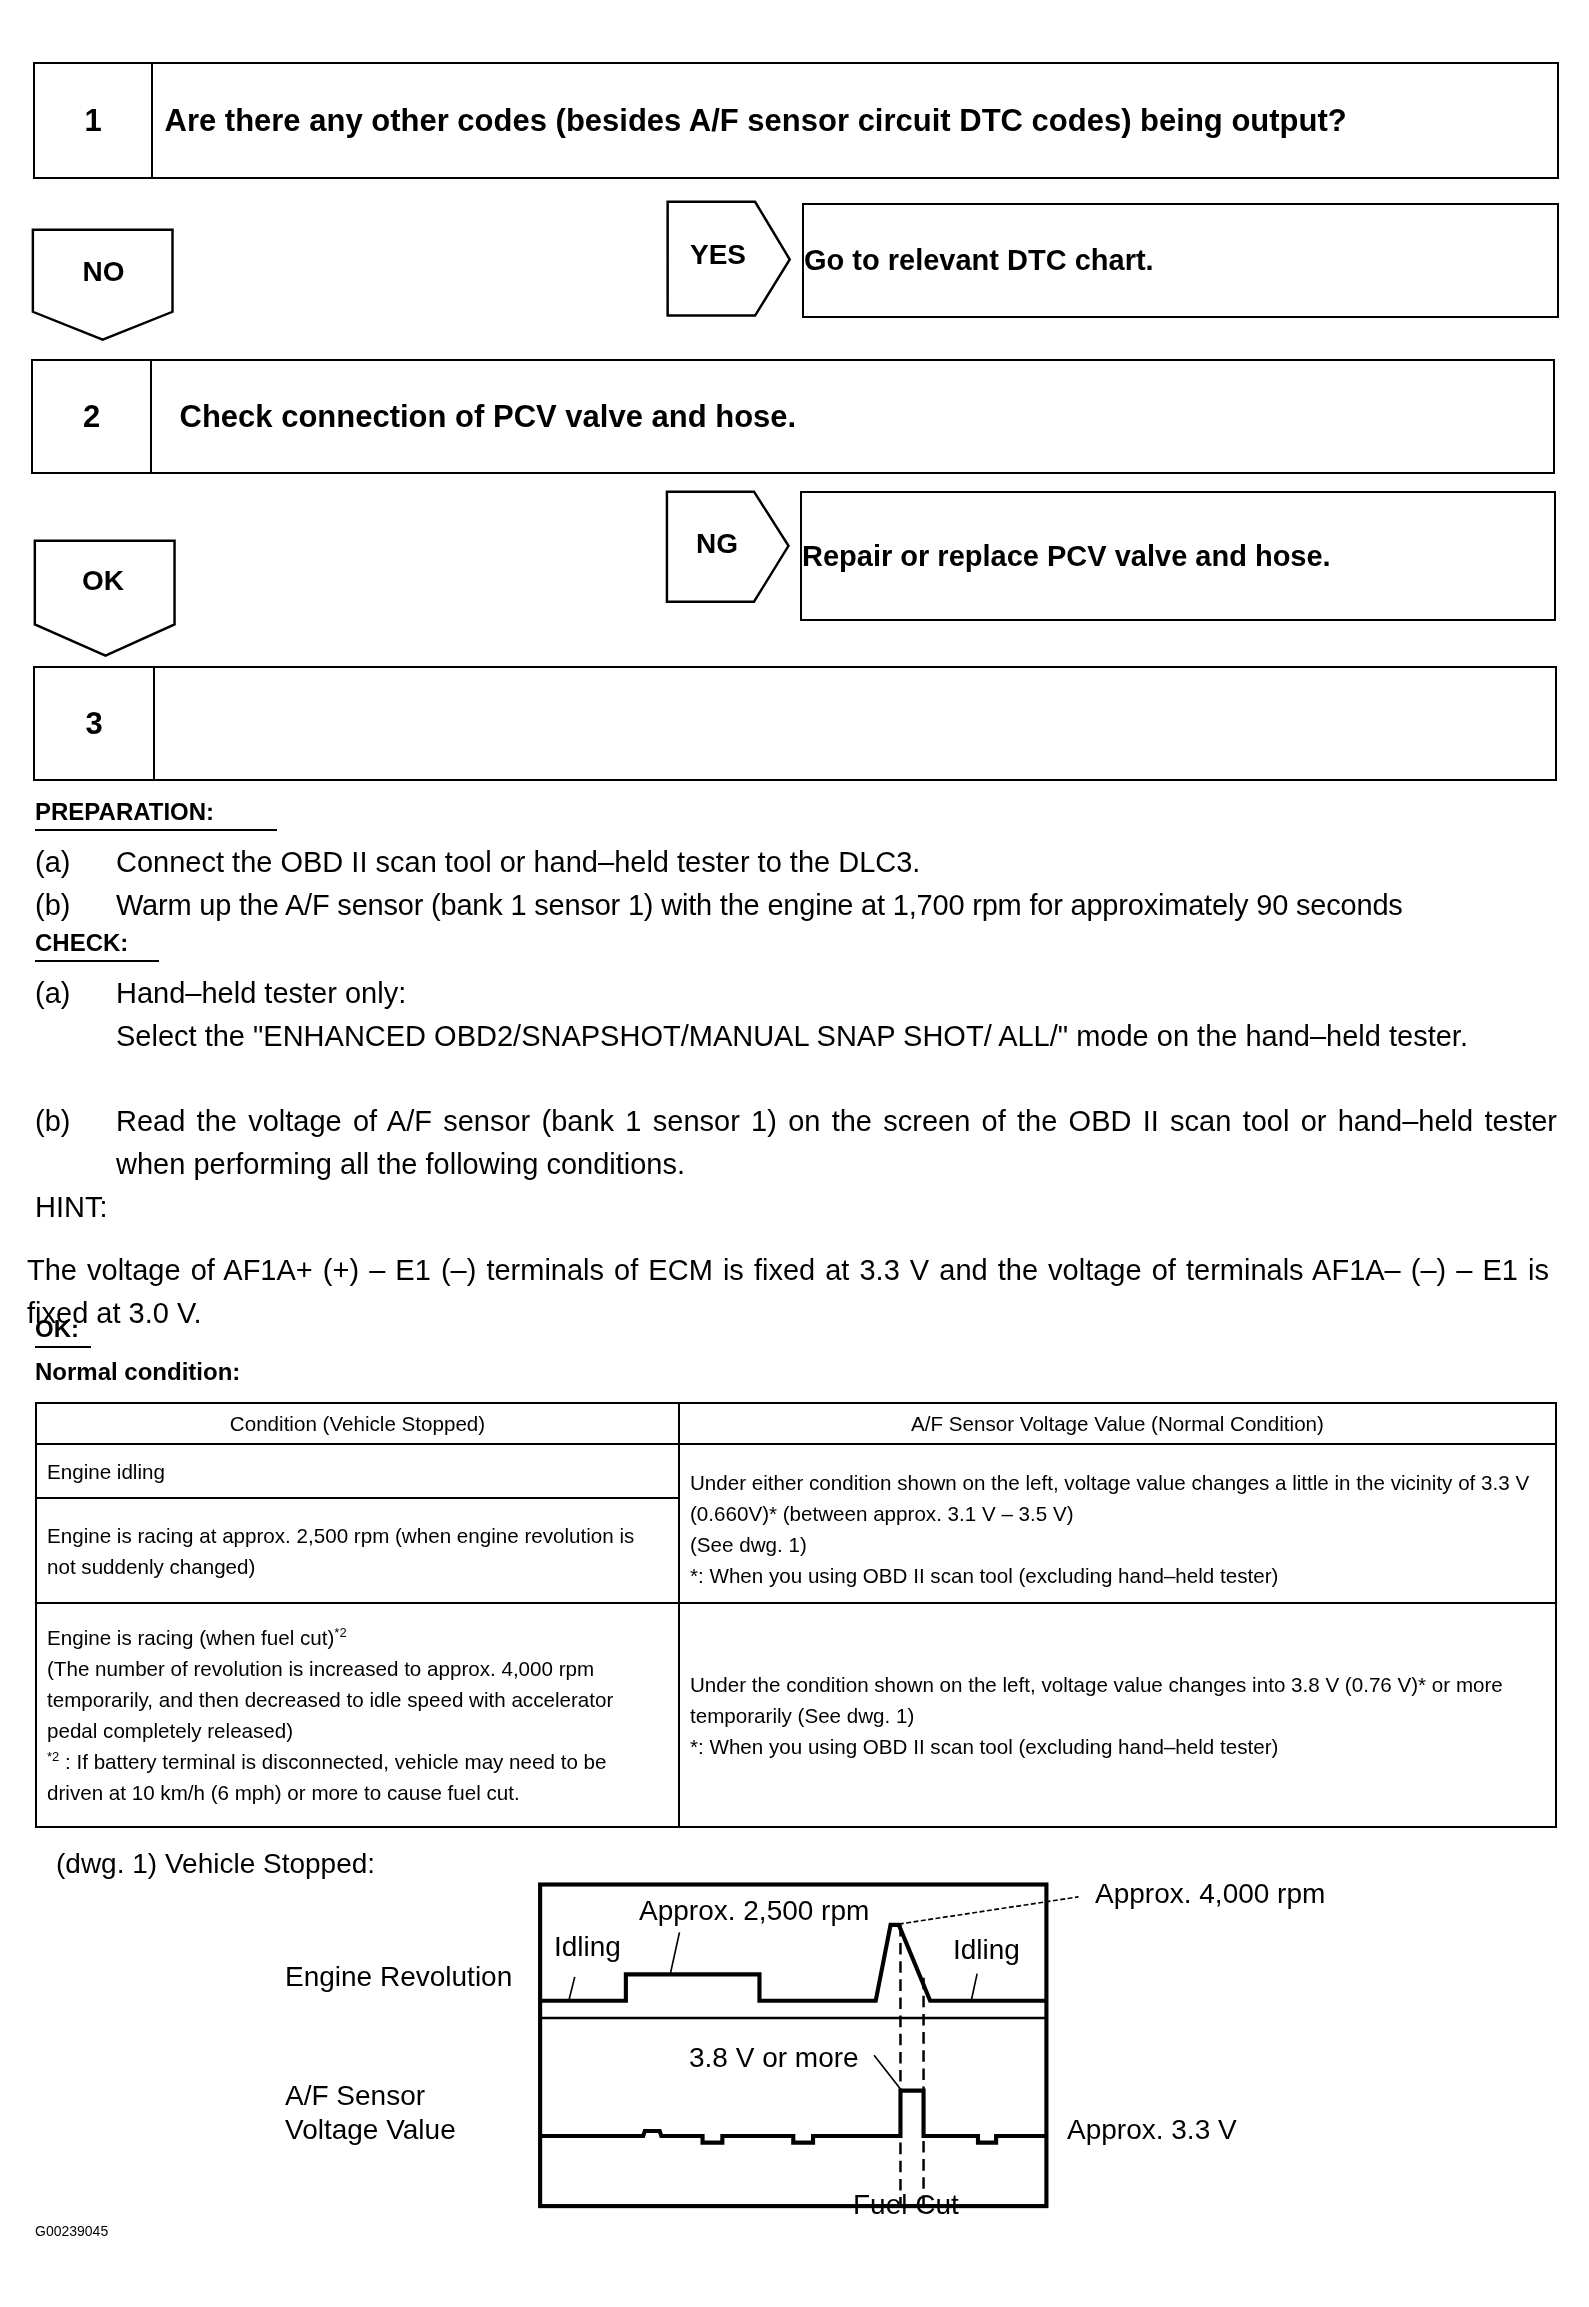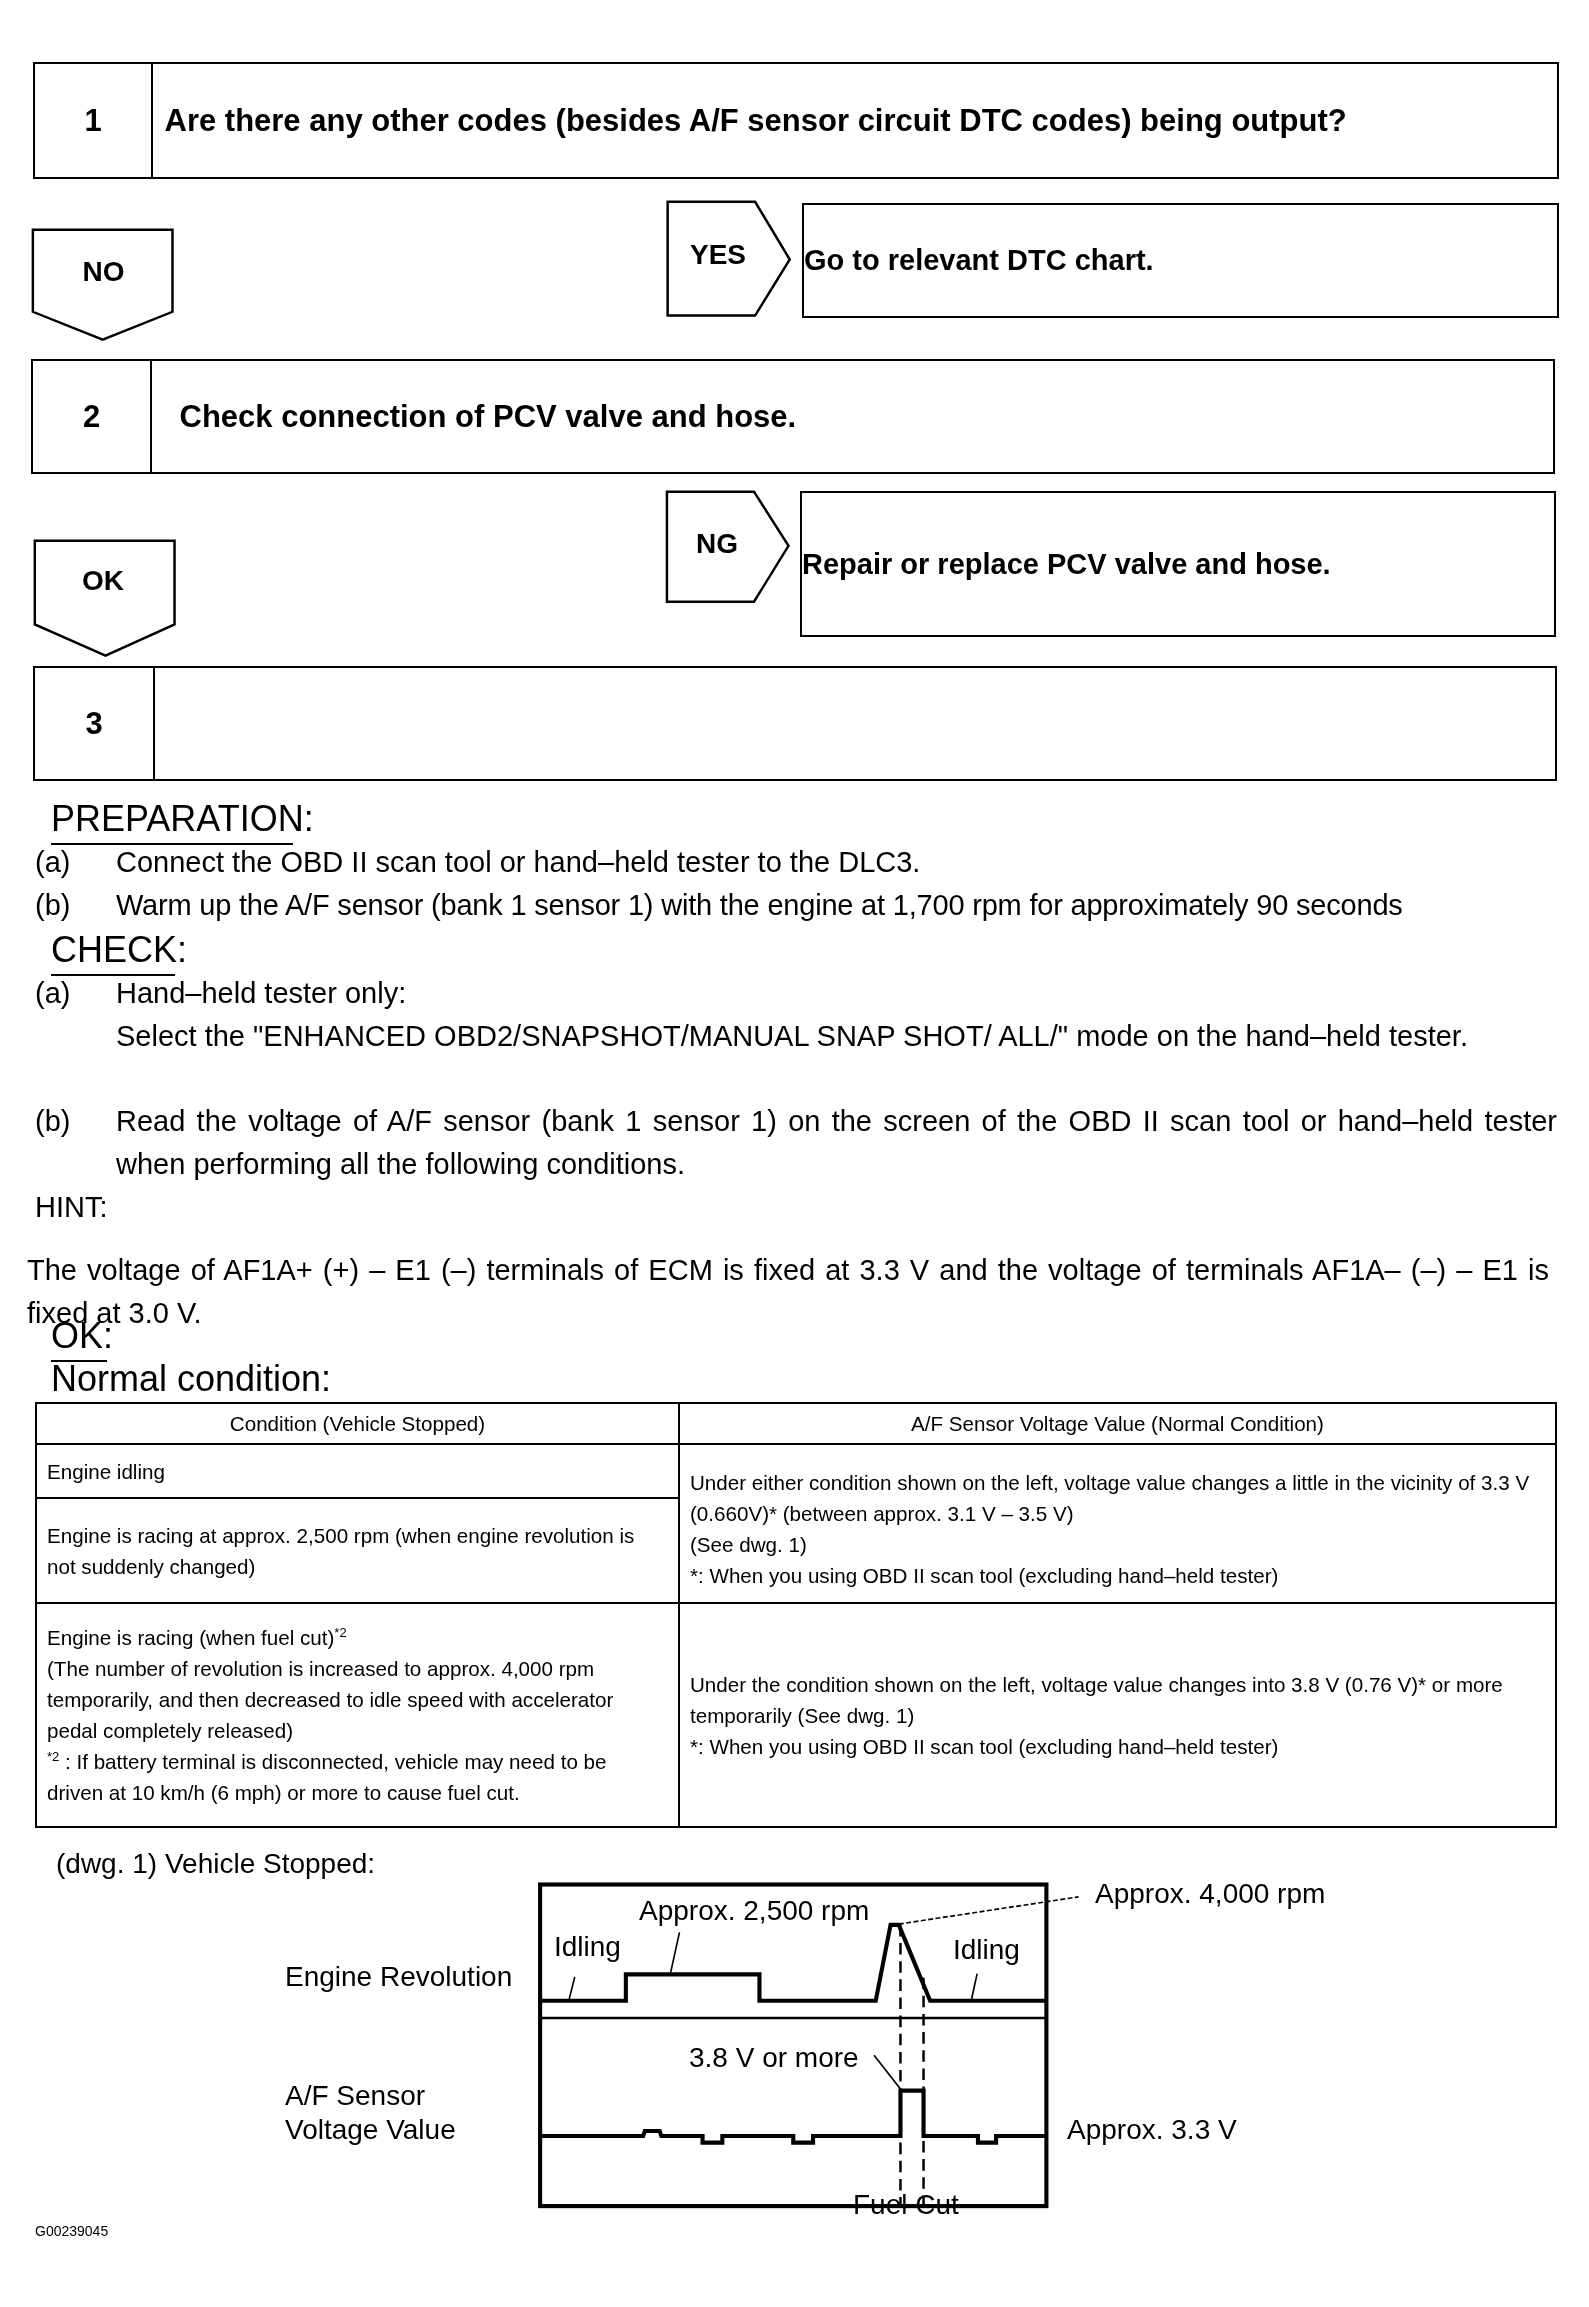--- a/index.html
+++ b/index.html
@@ -8,21 +8,21 @@
   .abs { position: absolute; }
   .box { position: absolute; border: 2.5px solid #000; box-sizing: border-box; background: #fff; }
   .step-num { position: absolute; display: flex; align-items: center; justify-content: center;
               font-weight: bold; font-size: 31px; border-right: 2.5px solid #000; box-sizing: border-box; top:0; bottom:0; left:0; }
   .step-text { position: absolute; top: 0; bottom: 0; display: flex; align-items: center;
                font-weight: bold; font-size: 31px; line-height: 35px; padding-left: 11.5px; }
   .result-text { position: absolute; top: 0; bottom: 0; left: 0; right: 0; display: flex; align-items: center;
                  font-weight: bold; font-size: 29px; }
   .shape-svg { position: absolute; overflow: visible; }
   .shape-label { position: absolute; font-weight: bold; font-size: 28px; text-align: center; }
-  .heading { position: absolute; left: 35px; font-weight: normal; font-size: 36px; margin-left: 16px; }
+  .heading { position: absolute; left: 35px; font-weight: bold; font-size: 24px; }
   .heading .ul { position: absolute; left: 0; bottom: -5px; height: 2.5px; background: #000; }
   .para { position: absolute; font-size: 29px; line-height: 43px; }
   .para .lbl { position: absolute; left: 0; }
   .para .txt { position: absolute; left: 81px; right: 0; }
   table.cond { position: absolute; left: 35px; top: 1402px; width: 1522px; border-collapse: collapse;
                font-size: 20.6px; line-height: 31px; }
   table.cond td, table.cond th { border: 2.5px solid #000; padding: 1.6px 10px; vertical-align: middle; text-align: left; font-weight: normal; }
   table.cond th { text-align: center; height: 36px; }
   sup { font-size: 13px; line-height: 0; }
   .dwg-label { position: absolute; font-size: 28px; line-height: 35px; }
@@ -56,21 +56,21 @@
 
 <svg class="shape-svg" style="left:33px;top:539px;" width="145" height="120" viewBox="0 0 176 146">
   <polygon points="2,2 172,2 172,104 88,142 2,104" fill="#fff" stroke="#000" stroke-width="3"></polygon>
 </svg>
 <div class="shape-label" style="left:33px;top:565px;width:140px;">OK</div>
 
 <svg class="shape-svg" style="left:665px;top:490px;" width="132" height="115" viewBox="0 0 160 140">
   <polygon points="2,2 108,2 150,68 108,136 2,136" fill="#fff" stroke="#000" stroke-width="3"></polygon>
 </svg>
 <div class="shape-label" style="left:665px;top:528px;width:104px;">NG</div>
-<div class="box" style="left:800px;top:491px;width:756px;height:146px;">
+<div class="box" style="left:800px;top:491px;width:756px;height:130px;">
   <div class="result-text">Repair or replace PCV valve and hose.</div>
 </div>
 
 <div class="box" style="left:33px;top:666px;width:1524px;height:115px;">
   <div class="step-num" style="width:120px;">3</div>
 </div>
 
 <div class="heading" style="top:798px;">
   <span>PREPARATION:</span>
   <div class="ul" style="width:242px;"></div>

